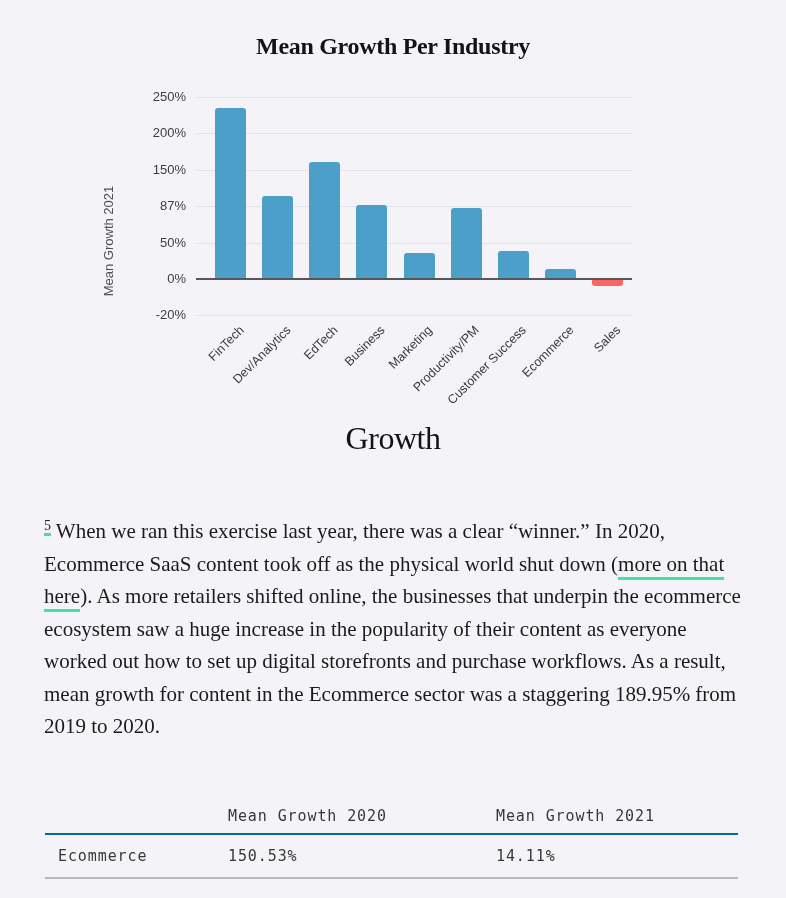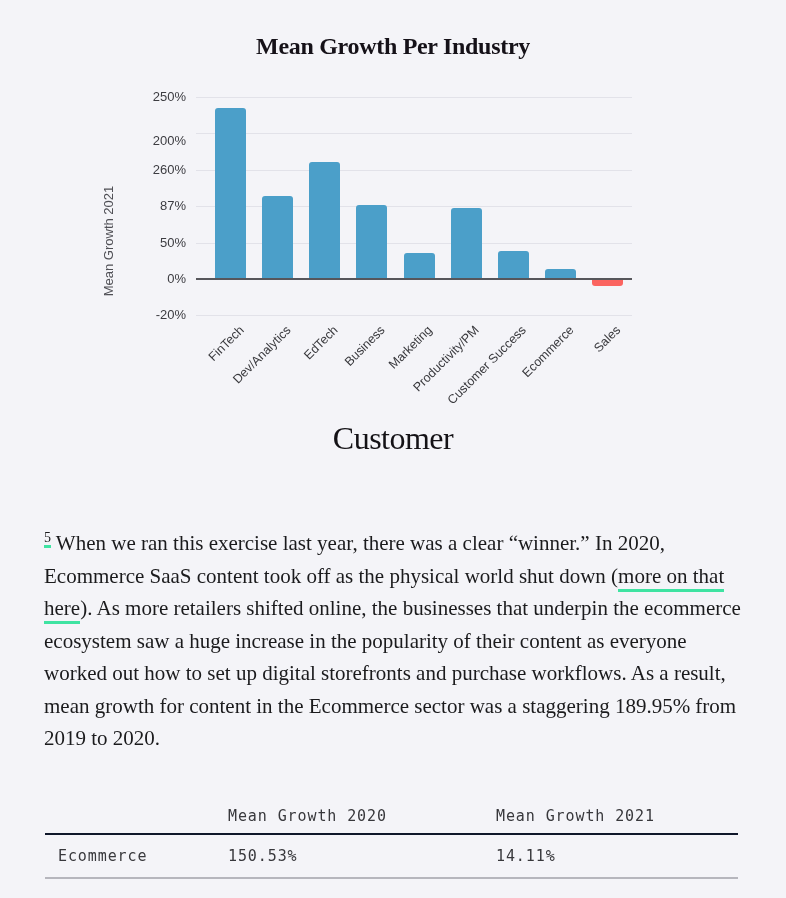--- a/index.html
+++ b/index.html
@@ -45,21 +45,21 @@
   
   #logo{
     position:absolute;top:420px;left:0;width:786px;
     text-align:center;
     font-family:"Liberation Serif","DejaVu Serif",serif;
     font-size:32px;letter-spacing:-0.5px;color:#141216;
   }
 
   
   #article{
-    position:absolute;top:506px;left:44px;width:700px;
+    position:absolute;top:494px;left:44px;width:700px;
     font-family:"Liberation Serif","DejaVu Serif",serif;
     font-size:21px;line-height:32.5px;color:#1b1b1d;
   }
   #article sup.footnote{
     font-size:14px;vertical-align:super;line-height:0;
     border-bottom:3px solid #3fe3a2;
     text-decoration:none;color:#1b1b1d;cursor:pointer;
   }
   #article a.inline-link{
     color:#1b1b1d;text-decoration:none;
@@ -72,38 +72,38 @@
     position:absolute;top:798px;left:45px;width:693px;
     border-collapse:collapse;
     font-family:"DejaVu Sans Mono","Liberation Mono",monospace;
     font-size:15px;letter-spacing:0.9px;color:#38383c;
   }
   #growth-table th,#growth-table td{
     text-align:left;font-weight:400;padding:0;
   }
   #growth-table thead tr{height:36px;}
   #growth-table tbody tr{height:44px;}
-  #growth-table thead tr{border-bottom:2px solid #0f172a;}
+  #growth-table thead tr{border-bottom:2px solid #0369a1;}
   #growth-table tbody tr{border-bottom:2px solid #b6b6bd;}
   #growth-table .col-label{width:170px;padding-left:13px;}
   #growth-table .col-2020{width:268px;}
 </style>
 </head>
 <body>
 
 <div id="canvas">
 
   <div id="chart-title">Mean Growth Per Industry</div>
   <div id="chart-canvas">
       <div class="gridline" style="left: 196px; width: 436px; top: 97px; background: rgb(226, 226, 233);"></div>
       <div class="ytick" style="top: 88px; text-align: right;">250%</div>
       <div class="gridline" style="left: 196px; width: 436px; top: 133.4px; background: rgb(226, 226, 233);"></div>
-      <div class="ytick" style="top: 124.4px; margin-top: 8px;">200%</div>
+      <div class="ytick" style="top: 124.4px;">200%</div>
       <div class="gridline" style="left: 196px; width: 436px; top: 169.8px; background: rgb(226, 226, 233);"></div>
-      <div class="ytick" style="top: 160.8px;">260%</div>
+      <div class="ytick" style="top: 160.8px;">150%</div>
       <div class="gridline" style="left: 196px; width: 436px; top: 206.2px; background: rgb(226, 226, 233);"></div>
       <div class="ytick" style="top: 197.2px;">87%</div>
       <div class="gridline" style="left: 196px; width: 436px; top: 242.6px; background: rgb(226, 226, 233);"></div>
       <div class="ytick" style="top: 233.6px;">50%</div>
       <div class="ytick" style="top: 270px;">0%</div>
       <div class="gridline" style="left: 196px; width: 436px; top: 315.4px; background: rgb(226, 226, 233);"></div>
       <div class="ytick" style="top: 306.4px;">-20%</div>
       <div class="bar pos" style="left: 215px; width: 31px; height: 171.1px; top: 107.9px; background: rgb(75, 159, 201);"></div>
       <div class="xtick" style="top: 323px; right: 549.5px;">FinTech</div>
       <div class="bar pos" style="left: 262.1px; width: 31px; height: 83px; top: 196px; background: rgb(75, 159, 201);"></div>
@@ -119,21 +119,21 @@
       <div class="bar pos" style="left: 497.8px; width: 31px; height: 27.7px; top: 251.3px; background: rgb(75, 159, 201);"></div>
       <div class="xtick" style="top: 323px; right: 266.8px;">Customer Success</div>
       <div class="bar pos" style="left: 544.9px; width: 31px; height: 10.3px; top: 268.7px; background: rgb(75, 159, 201);"></div>
       <div class="xtick" style="top: 323px; right: 219.6px;">Ecommerce</div>
       <div class="bar neg" style="left: 592px; width: 31px; height: 6.6px; top: 279px; background: rgb(251, 100, 96);"></div>
       <div class="xtick" style="top: 323px; right: 172.5px;">Sales</div>
       <div class="zeroline" style="left: 196px; width: 436px; top: 278px; background: rgb(86, 86, 91);"></div>
     </div>
   <div id="y-axis-label">Mean Growth 2021</div>
 
-  <div id="logo">Customer</div>
+  <div id="logo">Growth</div>
 
   <p id="article"><sup class="footnote">5</sup><span> When we ran this exercise last year, there was a clear “winner.” In 2020, Ecommerce SaaS content took off as the physical world shut down (</span><a class="inline-link">more on that here</a><span>). As more retailers shifted online, the businesses that underpin the ecommerce ecosystem saw a huge increase in the popularity of their content as everyone worked out how to set up digital storefronts and purchase workflows. As a result, mean growth for content in the Ecommerce sector was a staggering 189.95% from 2019 to 2020.</span></p>
 
   <table id="growth-table">
     <thead>
       <tr>
         <th class="col-label"></th>
         <th class="col-2020">Mean Growth 2020</th>
         <th>Mean Growth 2021</th>
       </tr>

